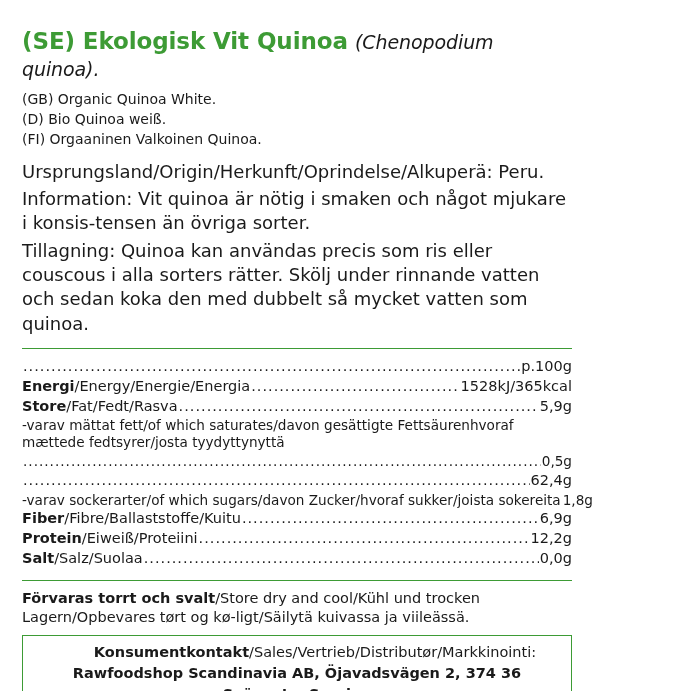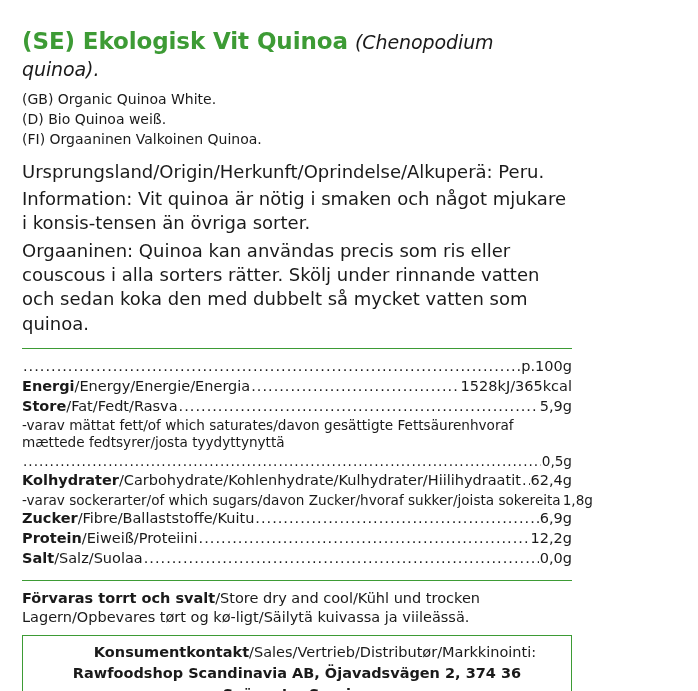--- a/index.html
+++ b/index.html
@@ -143,21 +143,21 @@
   <div class="lang-line">(FI) Orgaaninen Valkoinen Quinoa.</div>
 
   <div class="info-block">
     <div class="info-para">
       <b>Ursprungsland</b><span>/Origin/Herkunft/Oprindelse/Alkuperä: Peru.</span>
     </div>
     <div class="info-para">
       <b>Information</b><span>: Vit quinoa är nötig i smaken och något mjukare i konsis-tensen än övriga sorter.</span>
     </div>
     <div class="info-para">
-      <b>Orgaaninen</b><span>: Quinoa kan användas precis som ris eller couscous i alla sorters rätter. Skölj under rinnande vatten och sedan koka den med dubbelt så mycket vatten som quinoa.</span>
+      <b>Tillagning</b><span>: Quinoa kan användas precis som ris eller couscous i alla sorters rätter. Skölj under rinnande vatten och sedan koka den med dubbelt så mycket vatten som quinoa.</span>
     </div>
   </div>
 
   <hr class="rule">
 
   <div class="nutr-head">
     <div class="dotrow">
       <span class="lbl"></span>
       <span class="dots">.................................................................................................................................................................................</span>
       <span class="val">p.100g</span>
@@ -181,33 +181,32 @@
     <div class="sub-wrap">
       <span>-varav mättat fett/of which saturates/davon gesättigte Fettsäurenhvoraf mættede fedtsyrer/josta tyydyttynyttä</span>
       <div class="dotrow sub-row">
         <span class="lbl"></span>
         <span class="dots">.................................................................................................................................................................................</span>
         <span class="val">0,5g</span>
       </div>
     </div>
 
     <div class="dotrow">
-      <span class="lbl"><b>Kolhydrater</b><span>/Carbohydrate/Kohlenhydrate/Kulhydrater/Hiilihydraatit</span></span>
       <span class="dots">.................................................................................................................................................................................</span>
       <span class="val">62,4g</span>
     </div>
 
     <div class="dotrow sub-row">
       <span class="lbl">-varav sockerarter/of which sugars/davon Zucker/hvoraf sukker/joista sokereita</span>
       <span class="dots">.................................................................................................................................................................................</span>
       <span class="val">1,8g</span>
     </div>
 
     <div class="dotrow">
-      <span class="lbl"><b>Zucker</b><span>/Fibre/Ballaststoffe/Kuitu</span></span>
+      <span class="lbl"><b>Fiber</b><span>/Fibre/Ballaststoffe/Kuitu</span></span>
       <span class="dots">.................................................................................................................................................................................</span>
       <span class="val">6,9g</span>
     </div>
 
     <div class="dotrow">
       <span class="lbl"><b>Protein</b><span>/Eiweiß/Proteiini</span></span>
       <span class="dots">.................................................................................................................................................................................</span>
       <span class="val">12,2g</span>
     </div>
 

